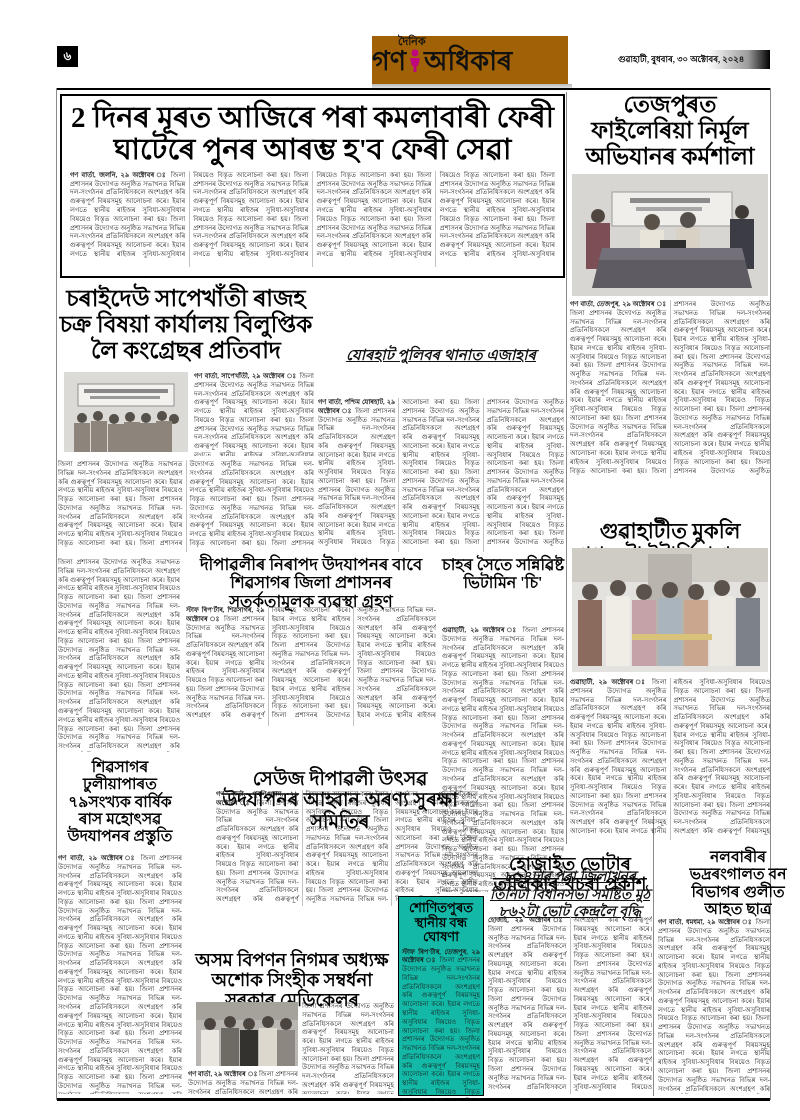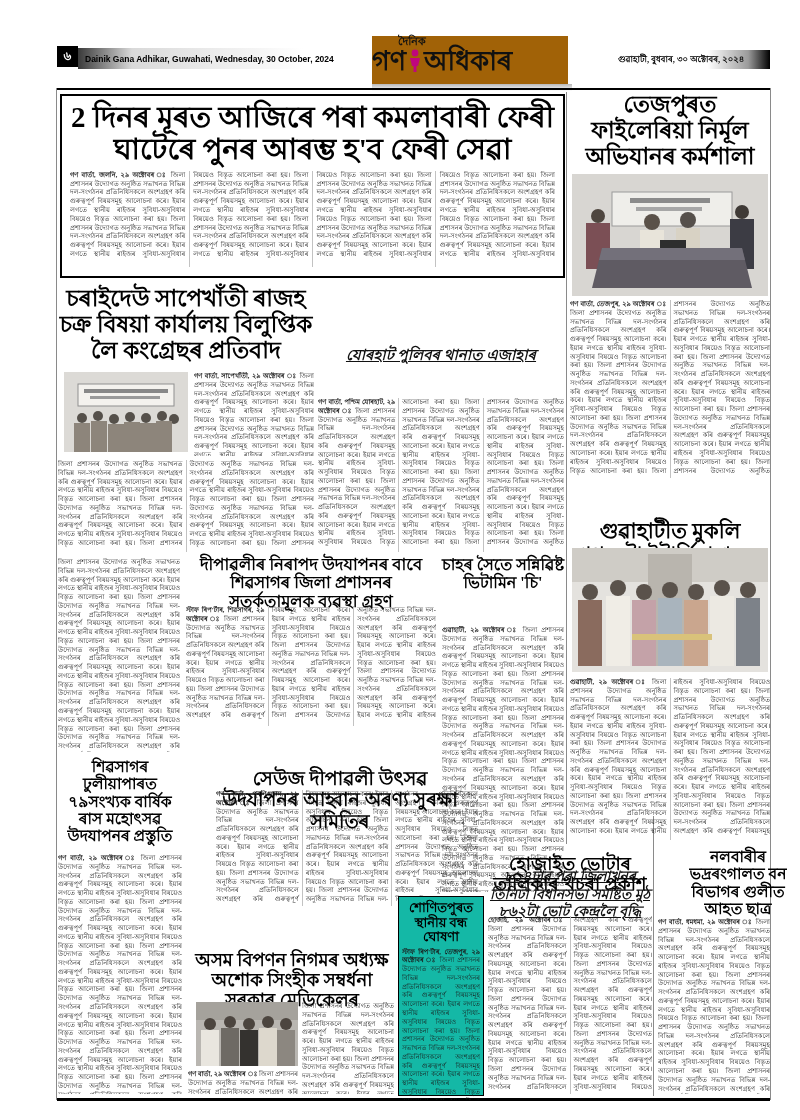--- a/index.html
+++ b/index.html
@@ -43,23 +43,20 @@
   .photo svg{display:block;width:100%;height:100%;}
 </style>
 </head>
 <body>
 
 <div id="page">
 
   <div class="abs" id="pagenum-box">
     <span>৬</span>
   </div>
-  <div class="abs" id="strip-left">
-    <span>Dainik Gana Adhikar, Guwahati, Wednesday, 30 October, 2024</span>
-  </div>
   <div class="abs" id="logo">
     <div class="small">দৈনিক</div>
     <div class="big">
       <span>গণ</span>
       <span style="display:inline-block;width:14px;height:24px;">
         <svg viewBox="0 0 14 24">
             <circle cx="7" cy="4" r="3.4" fill="#bf067e"></circle>
             <path d="M2 9 h10 l-2 8 h-1.5 v6 h-3 v-6 H4 Z" fill="#bf067e"></path>
           </svg>
       </span>

